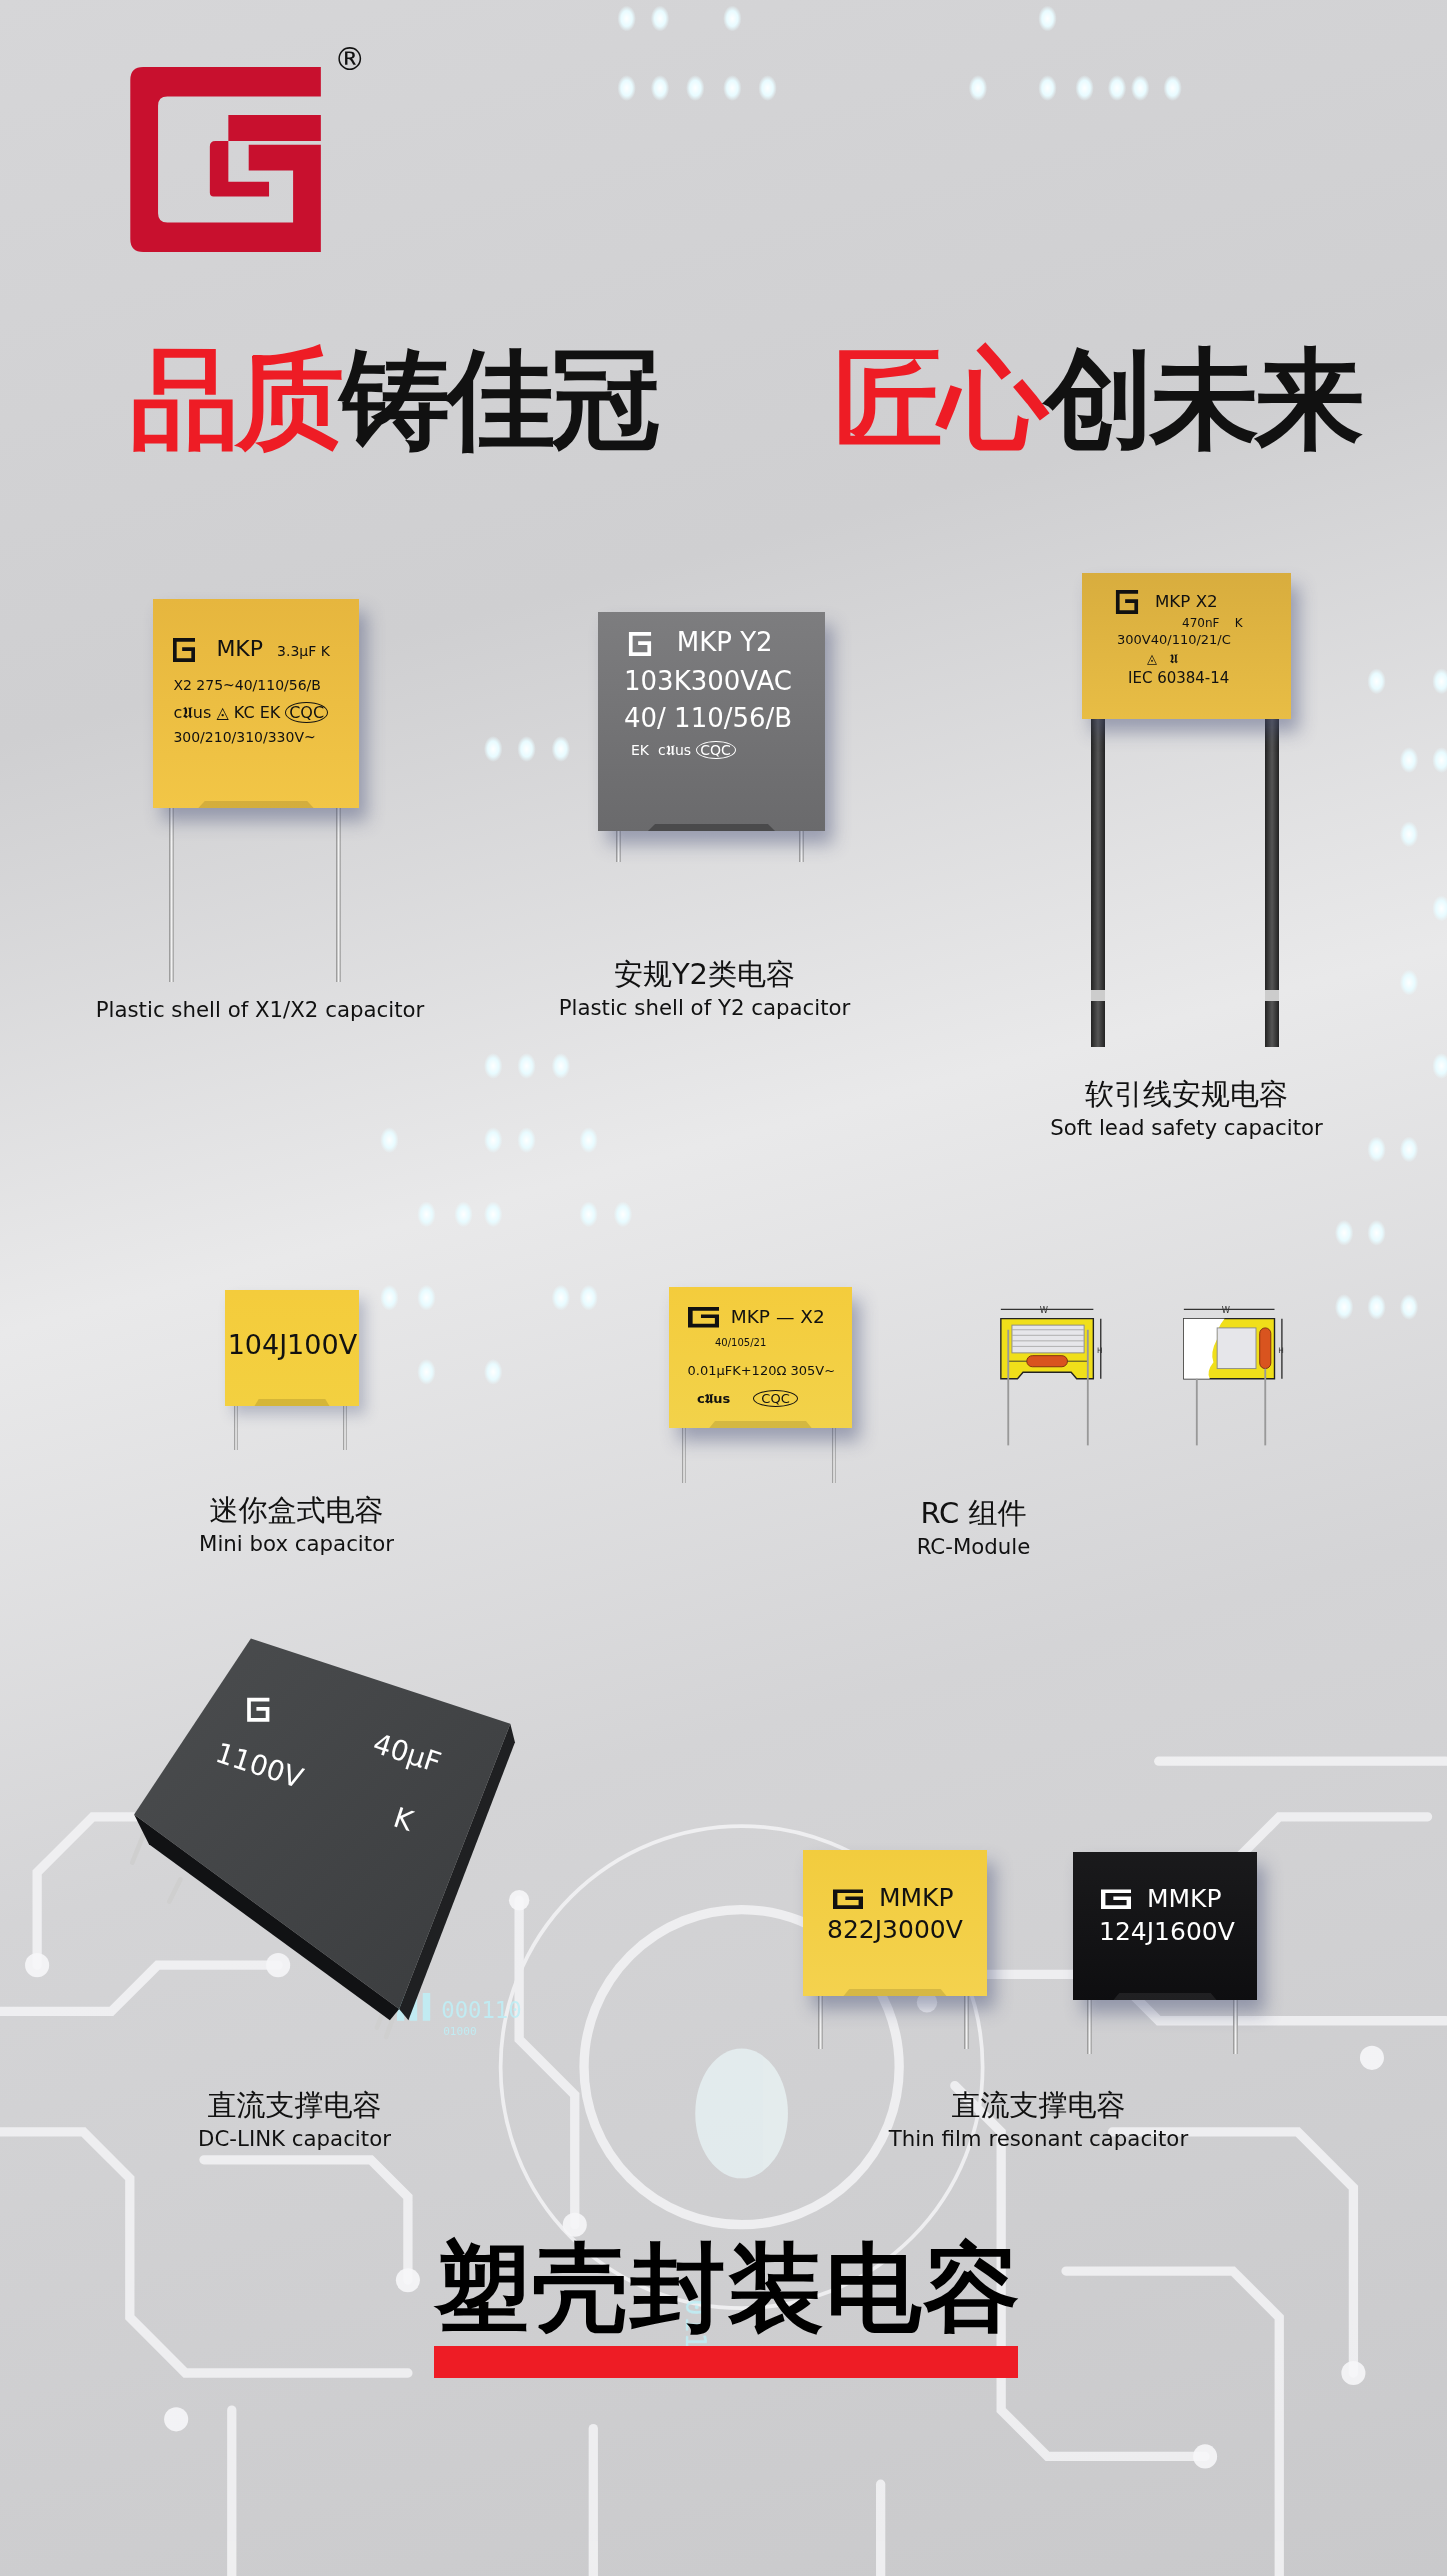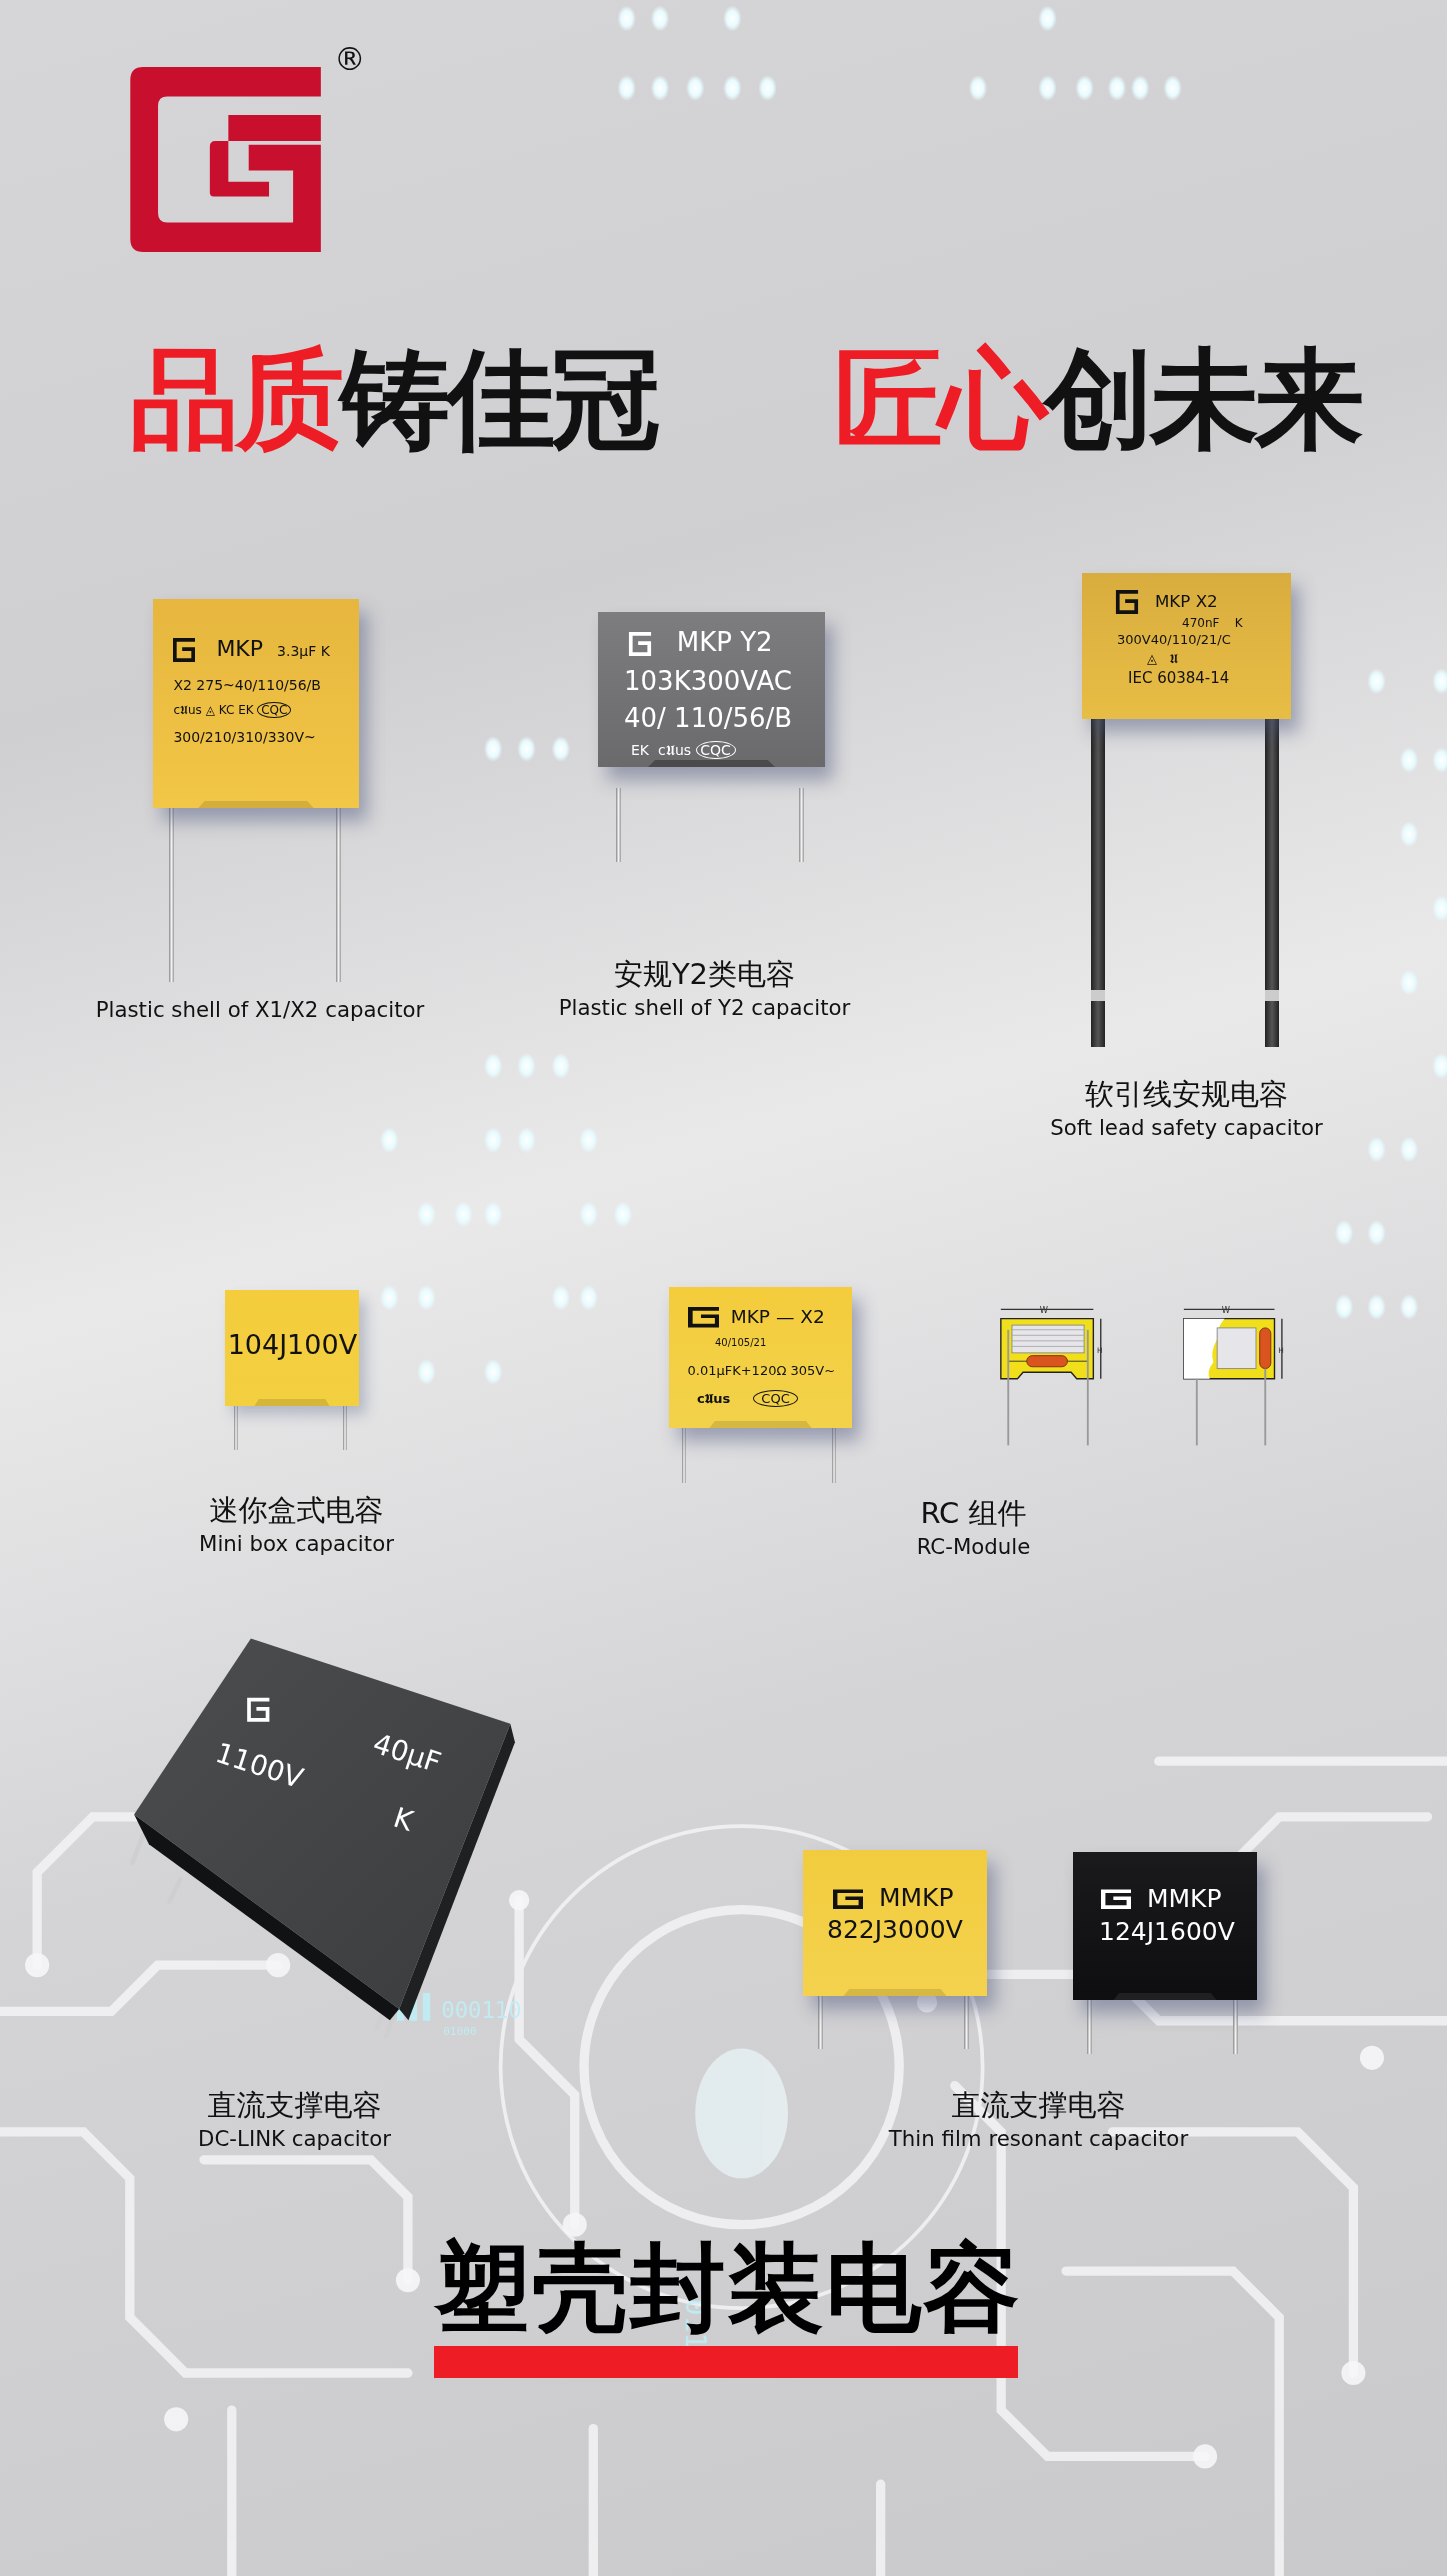--- a/index.html
+++ b/index.html
@@ -152,35 +152,35 @@
     <div class="lead" style="left:169px;top:797px;height:185px;"></div>
     <div class="lead" style="left:336px;top:797px;height:185px;"></div>
     <div class="cbox" style="left:153px;top:599px;width:206px;height:209px;background:linear-gradient(180deg,#e6b63e,#f2c646);">
       <div class="label" style="left:20.4px;top:37px;font-size:22px;color:#111;">
         <svg class="mini-logo" width="22" height="24" viewBox="0 0 24 26">
             <path d="M0 0H24V4H4V22H20V14H10V10H24V26H0Z" fill="#111"></path>
           </svg>
         &nbsp;&nbsp;<span>MKP</span>&nbsp;&nbsp;<span style="font-size:14px">3.3μF K</span>
       </div>
       <div class="label" style="left:20.4px;top:78px;font-size:14px;color:#111;">X2 275~40/110/56/B</div>
-      <div class="label" style="left:20.4px;top:104px;font-size:12px;color:#111;">
+      <div class="label" style="left:20.4px;top:104px;font-size:16px;color:#111;">
         <span>c𝖀us</span>&nbsp;<span>◬</span>&nbsp;<span>KC</span>&nbsp;<span>EK</span>&nbsp;<span style="border:0.9px solid #111;border-radius:50%;padding:0 2.8px;">CQC</span>
       </div>
       <div class="label" style="left:20.4px;top:130px;font-size:14px;color:#111;">300/210/310/330V~</div>
       <div class="notch"></div>
     </div>
     <div class="caption" style="left:56px;top:997px;width:408px;">
       <div class="cap-en">Plastic shell of X1/X2 capacitor</div>
     </div>
   </div>
 
   <div>
     <div class="lead" style="left:616px;top:788px;height:74px;"></div>
     <div class="lead" style="left:799px;top:788px;height:74px;"></div>
-    <div class="cbox" style="left:598px;top:612px;width:227px;height:155px;background:linear-gradient(180deg,#7d7d7f,#6a6a6c);">
+    <div class="cbox" style="left:598px;top:612px;width:227px;height:219px;background:linear-gradient(180deg,#7d7d7f,#6a6a6c);">
       <div class="label" style="left:30px;top:15px;font-size:26px;color:#fff;">
         <svg class="mini-logo" width="24" height="24" viewBox="0 0 24 26">
             <path d="M0 0H24V4H4V22H20V14H10V10H24V26H0Z" fill="#fff"></path>
           </svg>
         &nbsp;&nbsp;<span>MKP Y2</span>
       </div>
       <div class="label" style="left:26px;top:54px;font-size:26px;color:#fff;">103K300VAC</div>
       <div class="label" style="left:26px;top:91px;font-size:26px;color:#fff;">40/ 110/56/B</div>
       <div class="label" style="left:33px;top:130px;font-size:14px;color:#fff;">
         <span>EK</span>&nbsp;&nbsp;<span>c𝖀us</span>&nbsp;<span style="border:0.9px solid #fff;border-radius:50%;padding:0 3.7px;">CQC</span>

